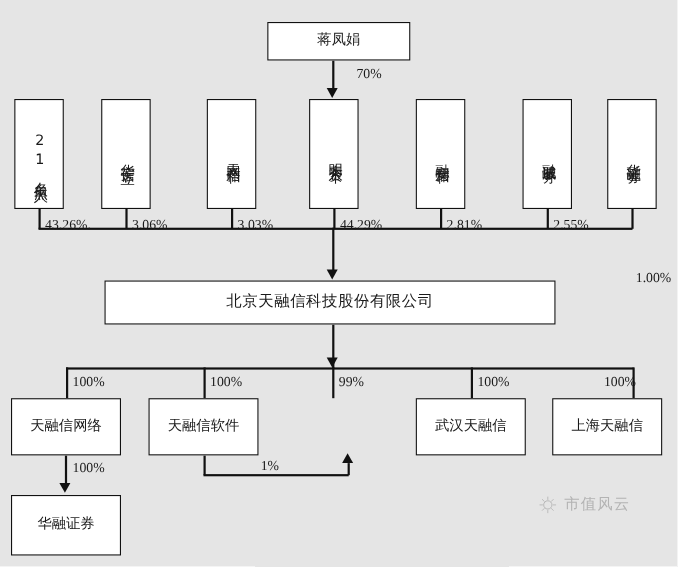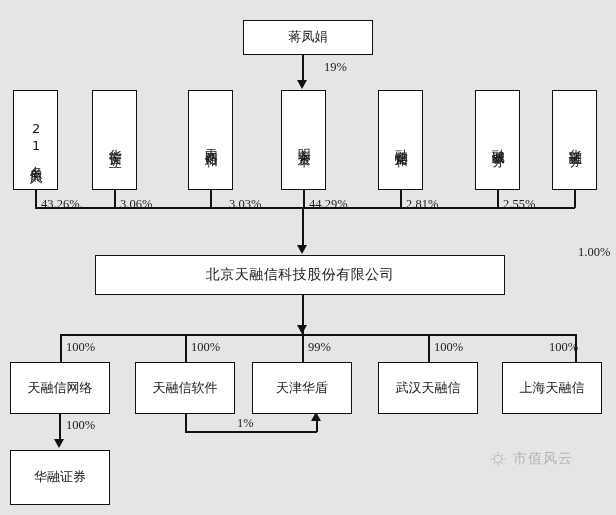--- a/index.html
+++ b/index.html
@@ -95,21 +95,21 @@
 </head>
 <body>
 
 <div id="chart">
 
   <div class="box horiz" style="left:243px; top:20px; width:130px; height:35px;">
     <span>蒋凤娟</span>
   </div>
   <div class="line vline" style="left:302px; top:55px; height:27px;"></div>
   <div class="arrow-down" style="left:297px; top:80px;"></div>
-  <div class="pct" style="left:324px; top:60px;">19%</div>
+  <div class="pct" style="left:324px; top:60px;">70%</div>
 
   <div class="box vertical" style="left:13px; top:90px; width:45px; height:100px;">
     <span>21名自然人</span>
   </div>
   <div class="box vertical" style="left:92px; top:90px; width:45px; height:100px;">
     <span>华安信立</span>
   </div>
   <div class="box vertical" style="left:188px; top:90px; width:45px; height:100px;">
     <span>天网信和</span>
   </div>
@@ -131,21 +131,21 @@
   <div class="line vline" style="left:210px; top:190px; height:18px;"></div>
   <div class="line vline" style="left:303px; top:190px; height:18px;"></div>
   <div class="line vline" style="left:400px; top:190px; height:18px;"></div>
   <div class="line vline" style="left:497px; top:190px; height:18px;"></div>
   <div class="line vline" style="left:574px; top:190px; height:18px;"></div>
 
   <div class="line hline" style="left:35px; top:207px; width:540px;"></div>
 
   <div class="pct" style="left:41px;  top:197px;">43.26%.</div>
   <div class="pct" style="left:120px; top:197px;">3.06%</div>
-  <div class="pct" style="left:216px; top:197px;margin-left:13px;">3.03%</div>
+  <div class="pct" style="left:216px; top:197px;">3.03%</div>
   <div class="pct" style="left:309px; top:197px;">44.29%</div>
   <div class="pct" style="left:406px; top:197px;">2.81%</div>
   <div class="pct" style="left:503px; top:197px;">2.55%</div>
   <div class="pct" style="left:578px; top:197px;margin-top:48px;">1.00%</div>
 
   <div class="line vline" style="left:302px; top:207px; height:40px;"></div>
   <div class="arrow-down" style="left:297px; top:245px;"></div>
 
   <div class="box main" style="left:95px; top:255px; width:410px; height:40px;">
     <span>北京天融信科技股份有限公司</span>
@@ -166,23 +166,20 @@
   <div class="pct" style="left:191px; top:340px;">100%</div>
   <div class="pct" style="left:308px; top:340px;">99%</div>
   <div class="pct" style="left:434px; top:340px;">100%</div>
   <div class="pct" style="left:549px; top:340px;">100%</div>
 
   <div class="box horiz" style="left:10px;  top:362px; width:100px; height:52px;">
     <span>天融信网络</span>
   </div>
   <div class="box horiz" style="left:135px; top:362px; width:100px; height:52px;">
     <span>天融信软件</span>
-  </div>
-  <div class="box horiz" style="left:252px; top:362px; width:100px; height:52px;">
-    <span>天津华盾</span>
   </div>
   <div class="box horiz" style="left:378px; top:362px; width:100px; height:52px;">
     <span>武汉天融信</span>
   </div>
   <div class="box horiz" style="left:502px; top:362px; width:100px; height:52px;">
     <span>上海天融信</span>
   </div>
 
   <div class="line vline" style="left:185px; top:414px; height:18px;"></div>
   <div class="line hline" style="left:185px; top:431px; width:132px;"></div>

